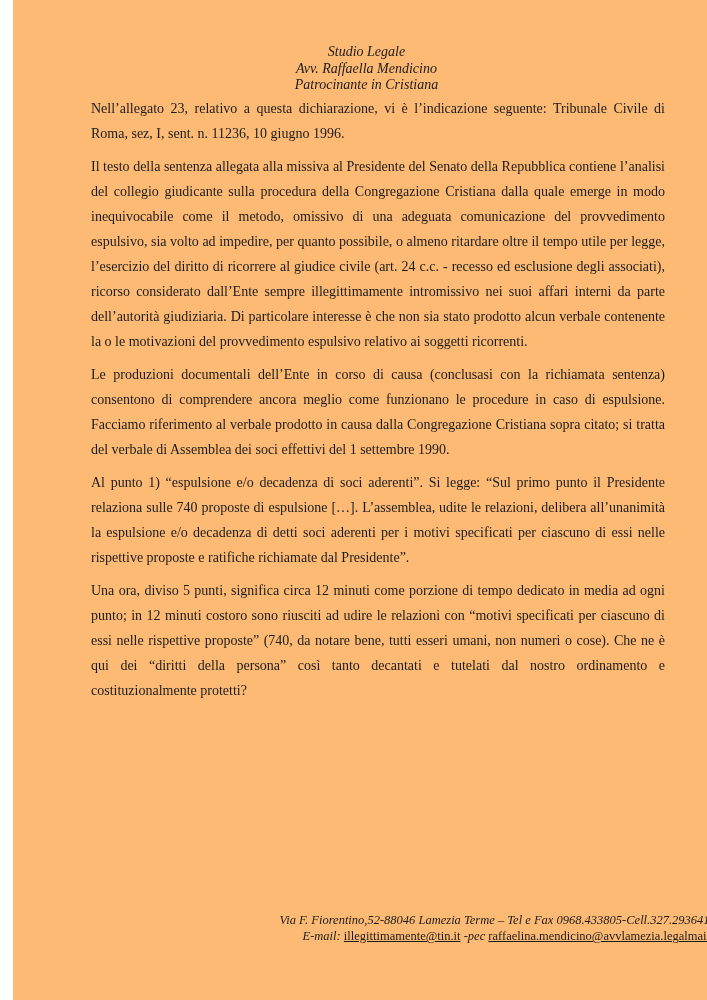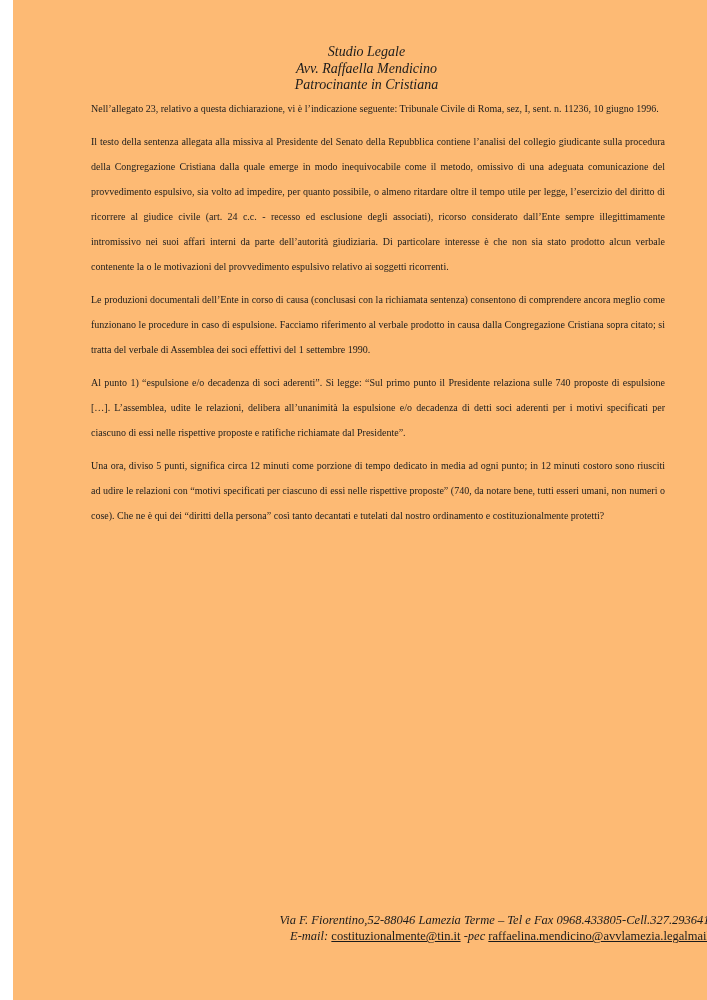--- a/index.html
+++ b/index.html
@@ -9,21 +9,21 @@
       background: #fdba74;
       font-family: "Liberation Serif", "DejaVu Serif", serif;
       color: #1c1c1c;
     }
     .header {
       position: absolute; left: 0; top: 44px; width: 707px;
       text-align: center; font-style: italic; font-size: 14px; line-height: 16.5px;
     }
     .body {
       position: absolute; left: 78px; top: 96px; width: 574px;
-      font-size: 10px; line-height: 25px; text-align: justify;
+      font-size: 14px; line-height: 25px; text-align: justify;
     }
     .body p { margin: 0 0 8px 0; }
     .footer {
       position: absolute; left: 0; top: 912px; width: 707px;
       text-align: right; font-style: italic; font-size: 12.5px; line-height: 16px;
     }
     .footer a { color: #1c1c1c; text-decoration: underline; font-style: normal; }
     .footer .pn { font-size: 11px; }
   </style>
 </head>
@@ -40,17 +40,17 @@
     <p>Nell’allegato 23, relativo a questa dichiarazione, vi è l’indicazione seguente: Tribunale Civile di Roma, sez, I, sent. n. 11236, 10 giugno 1996.</p>
     <p>Il testo della sentenza allegata alla missiva al Presidente del Senato della Repubblica contiene l’analisi del collegio giudicante sulla procedura della Congregazione Cristiana dalla quale emerge in modo inequivocabile come il metodo, omissivo di una adeguata comunicazione del provvedimento espulsivo, sia volto ad impedire, per quanto possibile, o almeno ritardare oltre il tempo utile per legge, l’esercizio del diritto di ricorrere al giudice civile (art. 24 c.c. - recesso ed esclusione degli associati), ricorso considerato dall’Ente sempre illegittimamente intromissivo nei suoi affari interni da parte dell’autorità giudiziaria. Di particolare interesse è che non sia stato prodotto alcun verbale contenente la o le motivazioni del provvedimento espulsivo relativo ai soggetti ricorrenti.</p>
     <p>Le produzioni documentali dell’Ente in corso di causa (conclusasi con la richiamata sentenza) consentono di comprendere ancora meglio come funzionano le procedure in caso di espulsione. Facciamo riferimento al verbale prodotto in causa dalla Congregazione Cristiana sopra citato; si tratta del verbale di Assemblea dei soci effettivi del 1 settembre 1990.</p>
     <p>Al punto 1) “espulsione e/o decadenza di soci aderenti”. Si legge: “Sul primo punto il Presidente relaziona sulle 740 proposte di espulsione […]. L’assemblea, udite le relazioni, delibera all’unanimità la espulsione e/o decadenza di detti soci aderenti per i motivi specificati per ciascuno di essi nelle rispettive proposte e ratifiche richiamate dal Presidente”.</p>
     <p>Una ora, diviso 5 punti, significa circa 12 minuti come porzione di tempo dedicato in media ad ogni punto; in 12 minuti costoro sono riusciti ad udire le relazioni con “motivi specificati per ciascuno di essi nelle rispettive proposte” (740, da notare bene, tutti esseri umani, non numeri o cose). Che ne è qui dei “diritti della persona” così tanto decantati e tutelati dal nostro ordinamento e costituzionalmente protetti?</p>
   </div>
 
   <div class="footer">
     <div>Via F. Fiorentino,52-88046 Lamezia Terme – Tel  e Fax 0968.433805-Cell.327.2936414-</div>
     <div>
-      <span>E-mail: </span><a>costituzionalmente@tin.it</a><span> -pec </span><a>raffaelina.mendicino@avvlamezia.legalmail.it</a>
+      <span>E-mail: </span><a>illegittimamente@tin.it</a><span> -pec </span><a>raffaelina.mendicino@avvlamezia.legalmail.it</a>
     </div>
     <div class="pn">4</div>
   </div>
 </div>
 
 </body></html>

